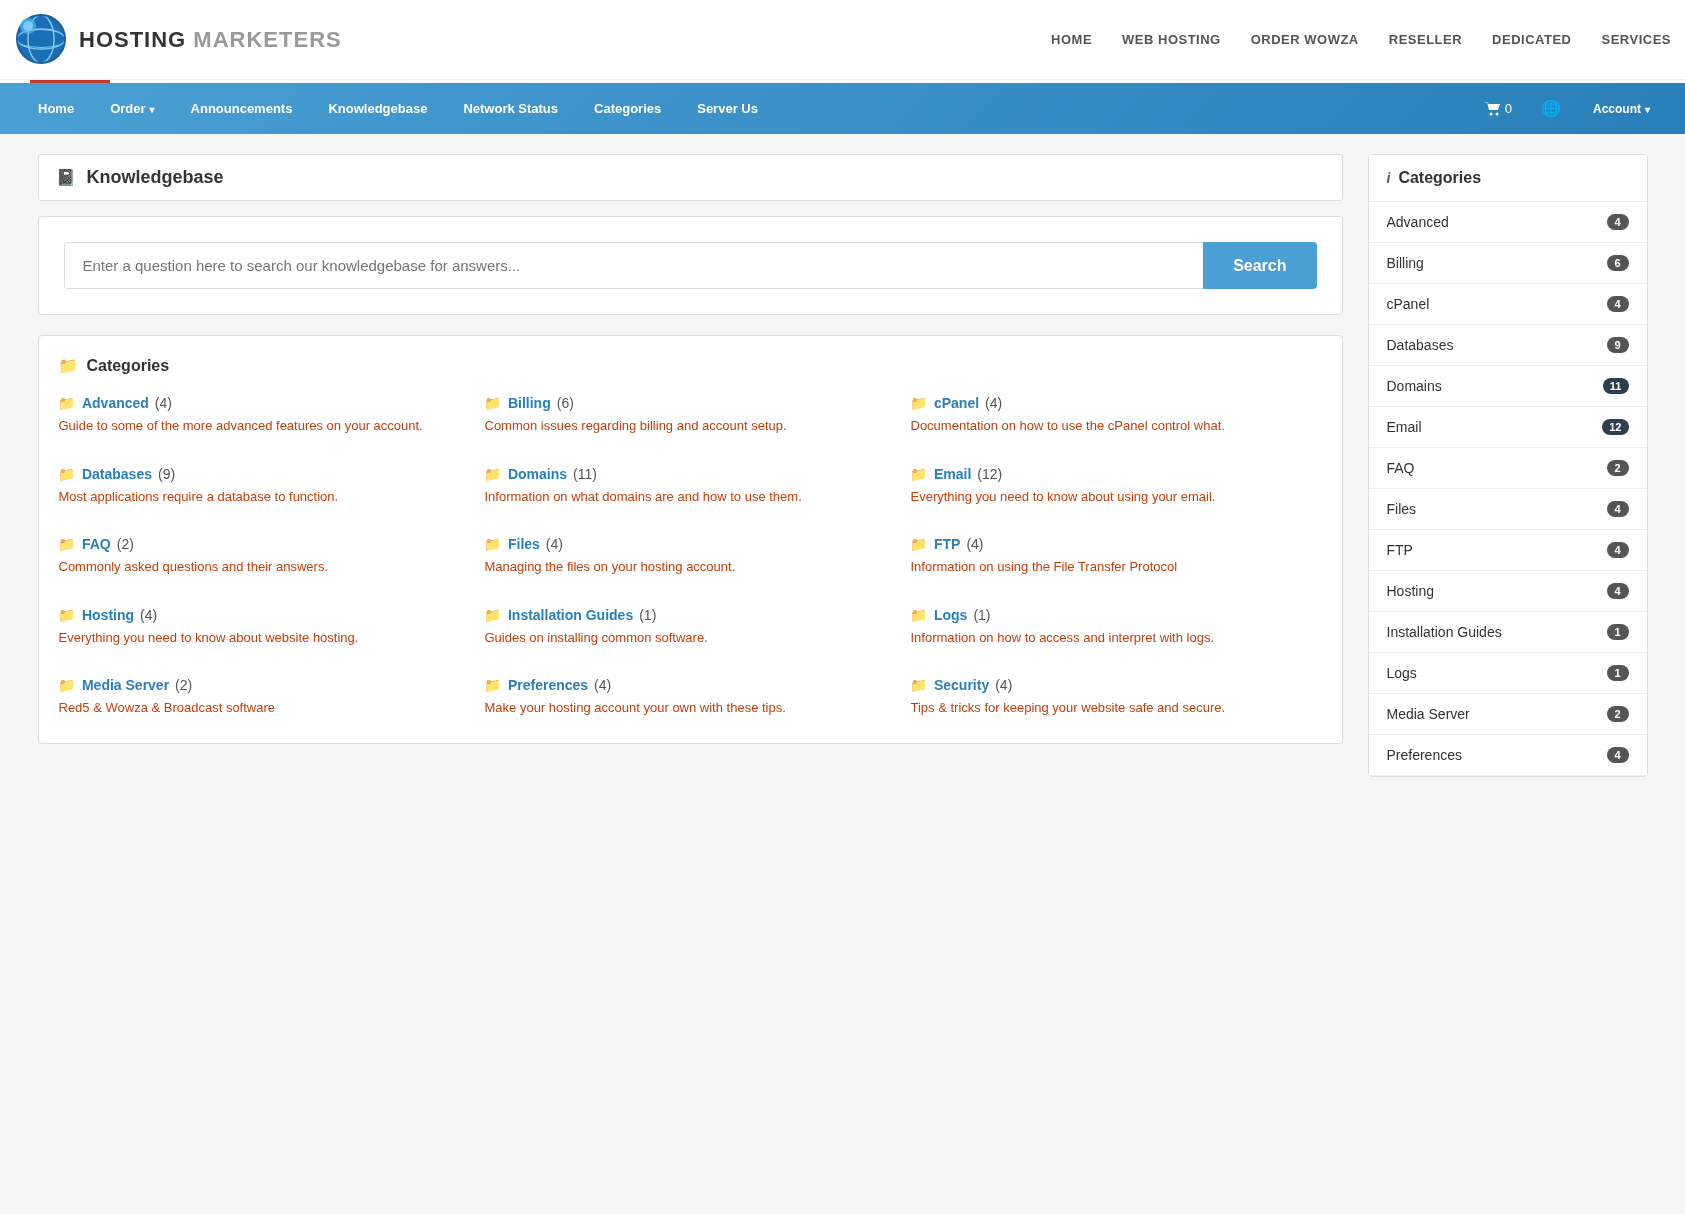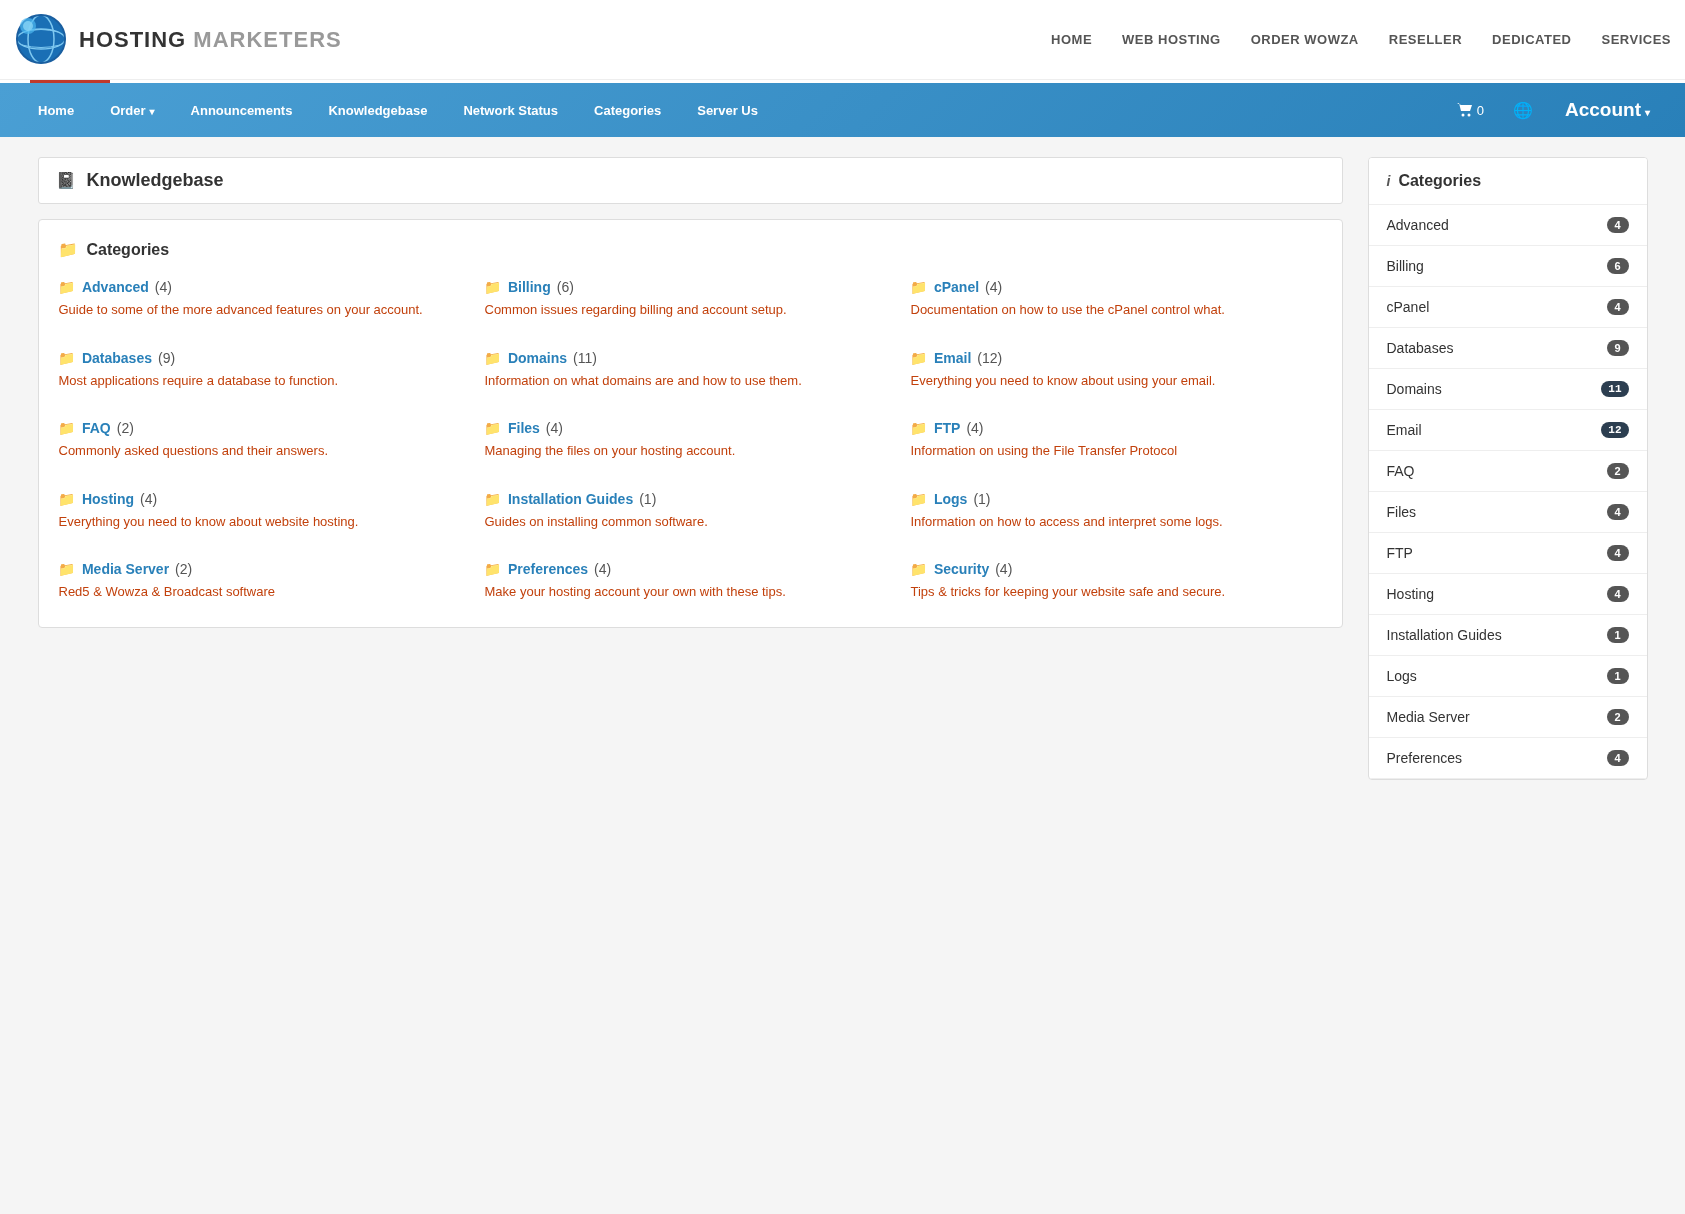--- a/index.html
+++ b/index.html
@@ -84,21 +84,21 @@
     }
     .globe-btn {
       color: #fff;
       padding: 16px 12px;
       cursor: pointer;
       font-size: 16px;
     }
     .account-btn {
       color: #fff;
       padding: 16px 15px;
-      font-size: 19px;
+      font-size: 12px;
       font-weight: 600;
       cursor: pointer;
       display: flex;
       align-items: center;
       gap: 4px;
     }
 
     
     .main-content {
       max-width: 1660px;
@@ -246,21 +246,21 @@
     .sidebar-cat-badge {
       background: #555;
       color: #fff;
       font-size: 11px;
       font-weight: bold;
       padding: 2px 7px;
       border-radius: 10px;
       min-width: 22px;
       text-align: center;
     }
-    .sidebar-cat-badge.dark { background: #2c3e50; font-family: Liberation Mono, monospace; }
+    .sidebar-cat-badge.dark { background: #2c3e50; }
 
     
     .chevron::after { content: '▾'; font-size: 10px; }
   </style>
 </head>
 <body>
 
 <div class="top-header">
   <div class="logo-area">
 
@@ -324,20 +324,26 @@
 
 <div class="main-content">
 
   <div class="content-left">
 
     <div class="page-title-bar">
       <span style="font-size:16px;">📓</span>
       <h1>Knowledgebase</h1>
     </div>
 
+    <div class="search-section">
+      <div class="search-form">
+        <input type="text" class="search-input" placeholder="Enter a question here to search our knowledgebase for answers..." style="">
+        <button class="search-button">Search</button>
+      </div>
+    </div>
 
     <div class="categories-section">
       <div class="categories-title">
         <span>📁</span>
         <span>Categories</span>
       </div>
       <div class="categories-grid" id="categories-grid">
 
       <div class="category-item">
     <a href="#" class="category-link">
@@ -414,21 +420,21 @@
       <span class="cat-folder">📁</span>
       Installation Guides <span class="category-count">(1)</span>
     </a>
     <div class="category-desc">Guides on installing common software.</div>
   </div>
           <div class="category-item">
     <a href="#" class="category-link">
       <span class="cat-folder">📁</span>
       Logs <span class="category-count">(1)</span>
     </a>
-    <div class="category-desc">Information on how to access and interpret some logs.</div>
+    <div class="category-desc">Information on how to access and interpret with logs.</div>
   </div>
           <div class="category-item">
     <a href="#" class="category-link">
       <span class="cat-folder">📁</span>
       Media Server <span class="category-count">(2)</span>
     </a>
     <div class="category-desc">Red5 &amp; Wowza &amp; Broadcast software</div>
   </div>
           <div class="category-item">
     <a href="#" class="category-link">

